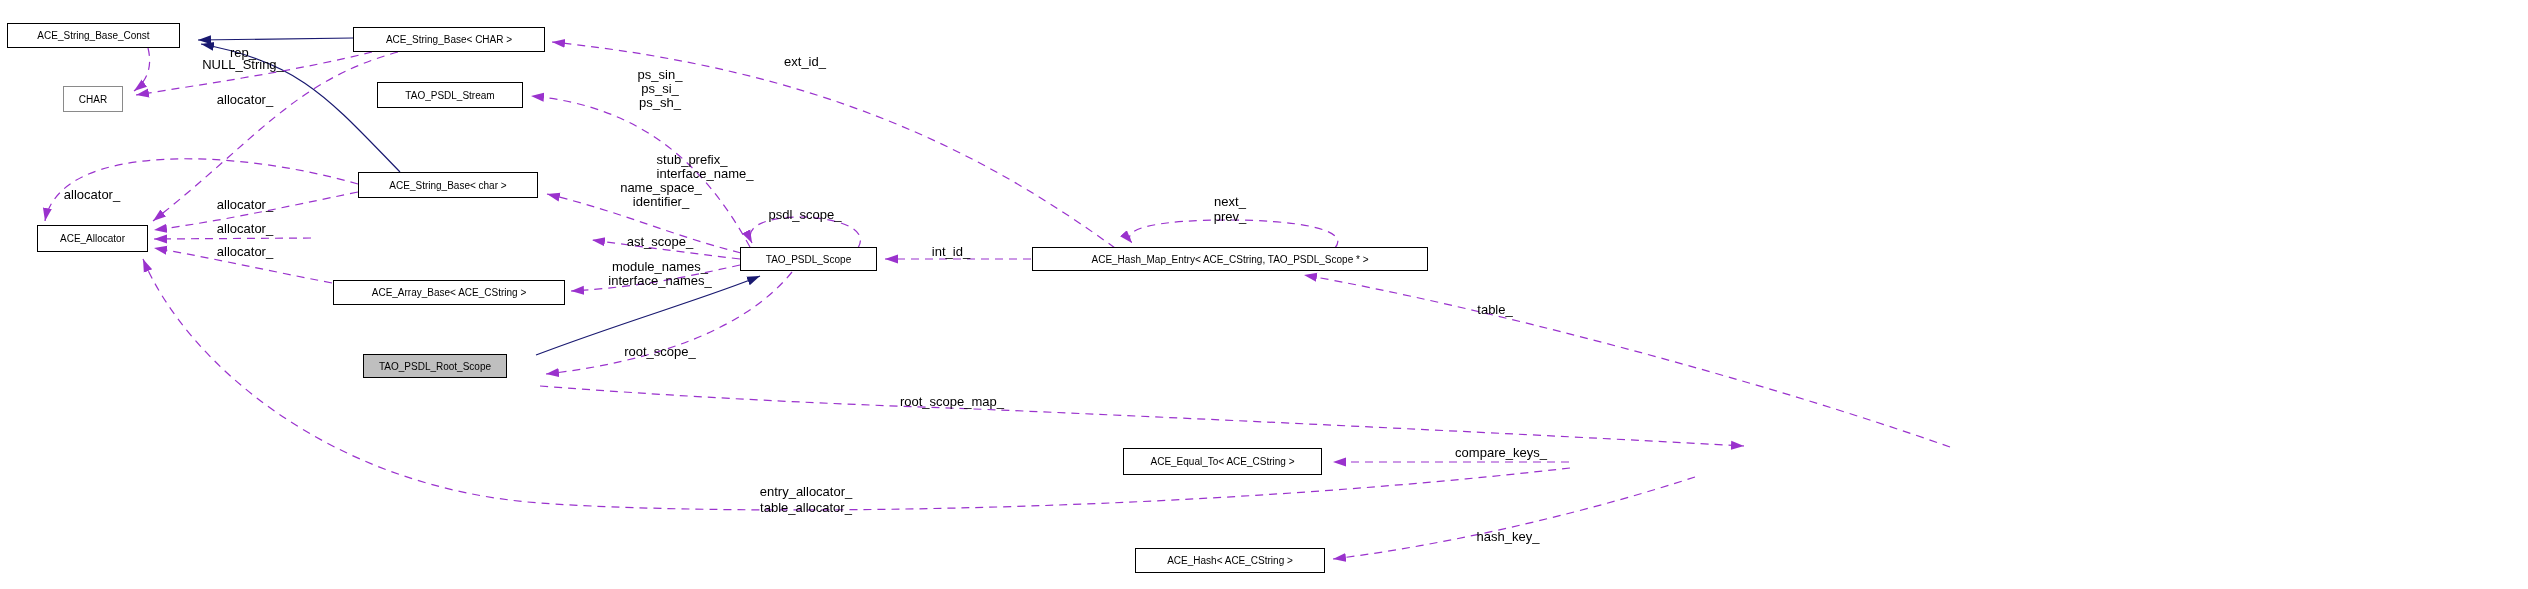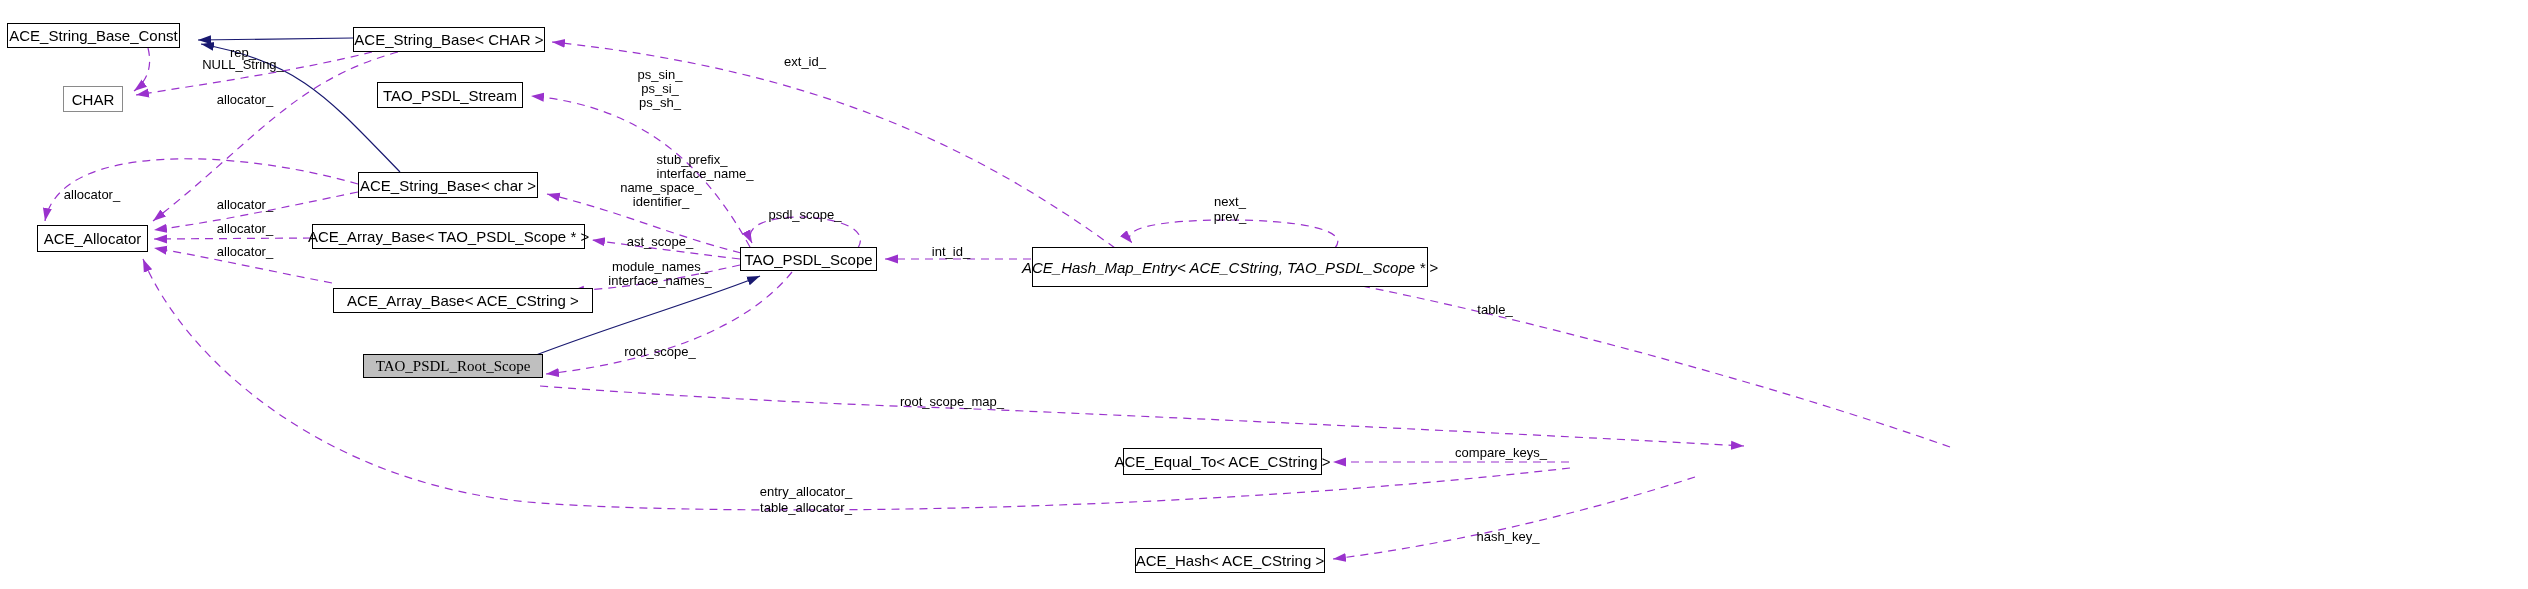--- a/index.html
+++ b/index.html
@@ -1,21 +1,21 @@
 <!DOCTYPE html>
 <html><head>
 <meta charset="utf-8">
 <style>
   html,body{margin:0;padding:0;background:#ffffff;}
   #canvas{position:relative;width:2528px;height:589px;background:#ffffff;overflow:hidden;
           font-family:"Liberation Sans",sans-serif;}
   #edges{position:absolute;left:0;top:0;width:2528px;height:589px;}
   .node{position:absolute;background:#ffffff;border:1px solid #000000;box-sizing:border-box;
         display:flex;align-items:center;justify-content:center;white-space:nowrap;
-        font-size:15px;color:#000;z-index:2;}
+        font-size:10px;color:#000;z-index:2;}
   .node.ext{border-color:#8a8a8a;}
   .node.hl{background:#bfbfbf;}
   .elabel{position:absolute;transform:translateX(-50%);font-size:13px;color:#000;
           white-space:nowrap;z-index:3;}
   path.dash{stroke:#9a32cd;stroke-width:1.2;fill:none;stroke-dasharray:8,6;}
   path.solid{stroke:#191970;stroke-width:1.2;fill:none;}
 </style>
 </head>
 <body>
 
@@ -57,25 +57,24 @@
     <path class="dash" d="M 1569,462 L 1333,462" marker-end="url(#ap)"></path>
     <path class="dash" d="M 1695,477 C 1600,508 1462,543 1333,559" marker-end="url(#ap)"></path>
   </svg>
 
   <div class="node" style="left:7px;top:23px;width:173px;height:25px;">ACE_String_Base_Const</div>
   <div class="node" style="left:353px;top:27px;width:192px;height:25px;">ACE_String_Base&lt; CHAR &gt;</div>
   <div class="node ext" style="left:63px;top:86px;width:60px;height:26px;">CHAR</div>
   <div class="node" style="left:377px;top:82px;width:146px;height:26px;">TAO_PSDL_Stream</div>
   <div class="node" style="left:358px;top:172px;width:180px;height:26px;">ACE_String_Base&lt; char &gt;</div>
   <div class="node" style="left:37px;top:225px;width:111px;height:27px;">ACE_Allocator</div>
-  <div class="node" style="left:312px;top:224px;width:273px;height:25px;">ACE_Array_Base&lt; TAO_PSDL_Scope * &gt;</div>
-  <div class="node" style="left:333px;top:288px;width:260px;height:25px;">ACE_Array_Base&lt; ACE_CString &gt;</div>
+  <div class="node" style="left:333px;top:280px;width:232px;height:25px;">ACE_Array_Base&lt; ACE_CString &gt;</div>
   <div class="node" style="left:740px;top:247px;width:137px;height:24px;">TAO_PSDL_Scope</div>
-  <div class="node hl" style="left:363px;top:354px;width:180px;height:24px;font-family:Liberation Serif, serif;">TAO_PSDL_Root_Scope</div>
-  <div class="node" style="left:1032px;top:247px;width:396px;height:40px;font-style:italic;">ACE_Hash_Map_Entry&lt; ACE_CString, TAO_PSDL_Scope * &gt;</div>
+  <div class="node hl" style="left:363px;top:354px;width:144px;height:24px;">TAO_PSDL_Root_Scope</div>
+  <div class="node" style="left:1032px;top:247px;width:396px;height:24px;">ACE_Hash_Map_Entry&lt; ACE_CString, TAO_PSDL_Scope * &gt;</div>
   <div class="node" style="left:1123px;top:448px;width:199px;height:27px;">ACE_Equal_To&lt; ACE_CString &gt;</div>
   <div class="node" style="left:1135px;top:548px;width:190px;height:25px;">ACE_Hash&lt; ACE_CString &gt;</div>
 
   <div class="elabel" style="left:243px;top:45px;">rep_</div>
   <div class="elabel" style="left:243px;top:57px;">NULL_String_</div>
   <div class="elabel" style="left:245px;top:92px;">allocator_</div>
   <div class="elabel" style="left:92px;top:187px;">allocator_</div>
   <div class="elabel" style="left:245px;top:197px;">allocator_</div>
   <div class="elabel" style="left:245px;top:221px;">allocator_</div>
   <div class="elabel" style="left:245px;top:244px;">allocator_</div>

